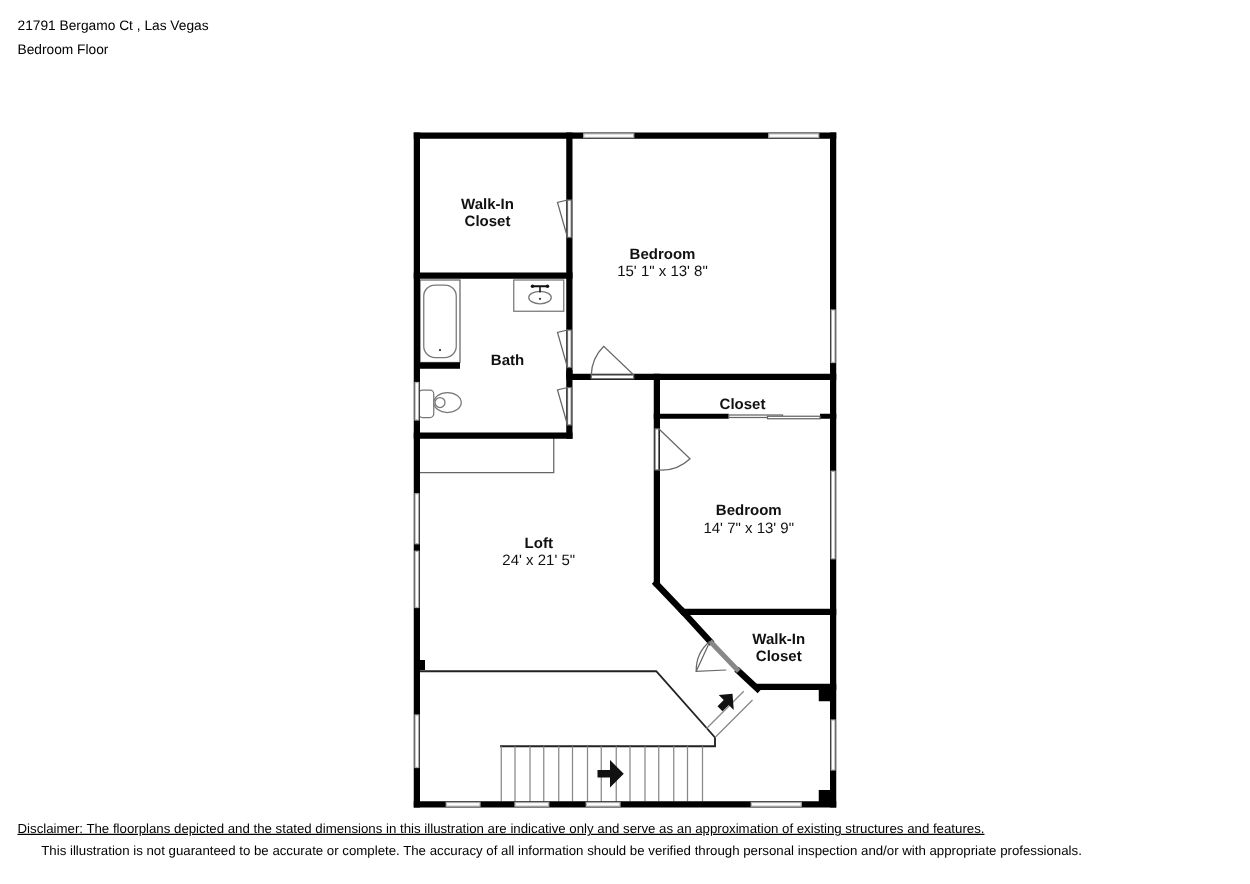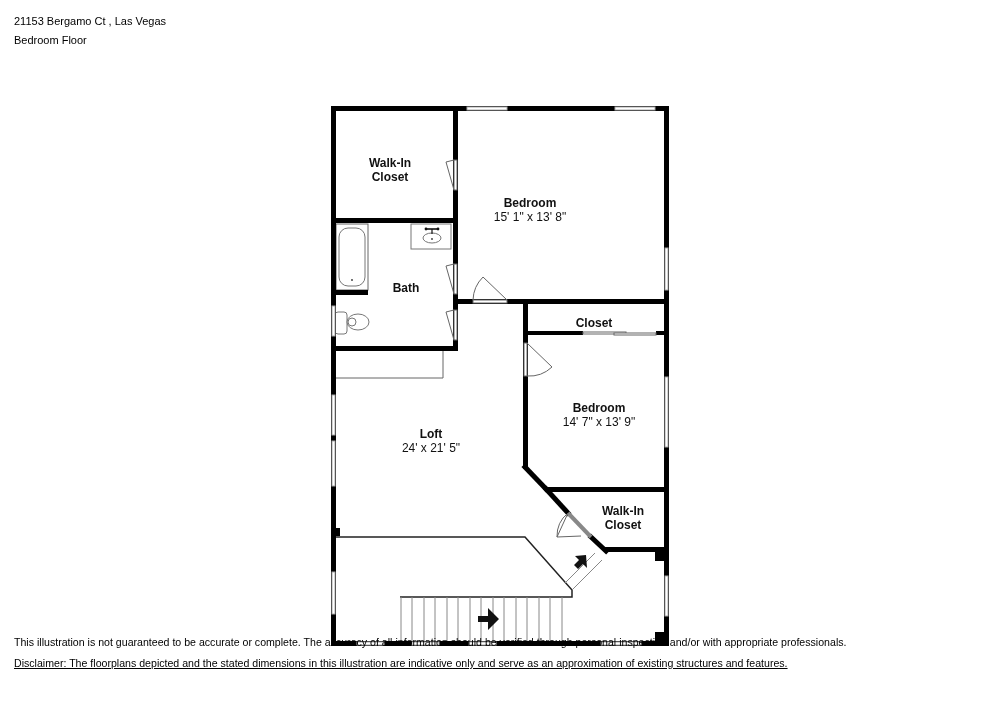--- a/index.html
+++ b/index.html
@@ -3,29 +3,29 @@
 <meta charset="utf-8">
 <style>
   html, body { margin: 0; padding: 0; background: #ffffff; }
   body { width: 1000px; height: 707px; position: relative; overflow: hidden;
          font-family: "Liberation Sans", sans-serif; color: #000; }
   .hdr { position: absolute; left: 14px; font-size: 11px; line-height: 13px; }
   #hdr-addr { top: 15px; }
   #hdr-floor { top: 34px; }
   .disc { position: absolute; left: 14px; font-size: 10.6px; line-height: 13px; white-space: nowrap; }
   #disc1 { top: 657px; text-decoration: underline; }
-  #disc2 { top: 636px; }
+  #disc2 { top: 675px; margin-left: 19px; }
   svg#plan { position: absolute; left: 0; top: 0; }
   .room-name { font-family: "Liberation Sans", sans-serif; font-weight: bold; font-size: 12px; fill: #111; }
   .room-dim { font-family: "Liberation Sans", sans-serif; font-size: 12px; fill: #111; }
 </style>
 </head>
 <body>
 
-<div class="hdr" id="hdr-addr">21153 Bergamo Ct , Las Vegas</div>
+<div class="hdr" id="hdr-addr">21791 Bergamo Ct , Las Vegas</div>
 <div class="hdr" id="hdr-floor">Bedroom Floor</div>
 
 <svg id="plan" width="1000" height="707" viewBox="0 0 1000 707" xmlns="http://www.w3.org/2000/svg">
 
   <g fill="none" stroke="#555" stroke-width="1">
 
     <rect x="336" y="224" width="32" height="66" fill="#fff" stroke="#666"></rect>
     <rect x="339" y="228" width="26" height="58" rx="9" ry="9" stroke="#777"></rect>
     <circle cx="352" cy="280" r="0.9" fill="#333" stroke="none"></circle>
 

